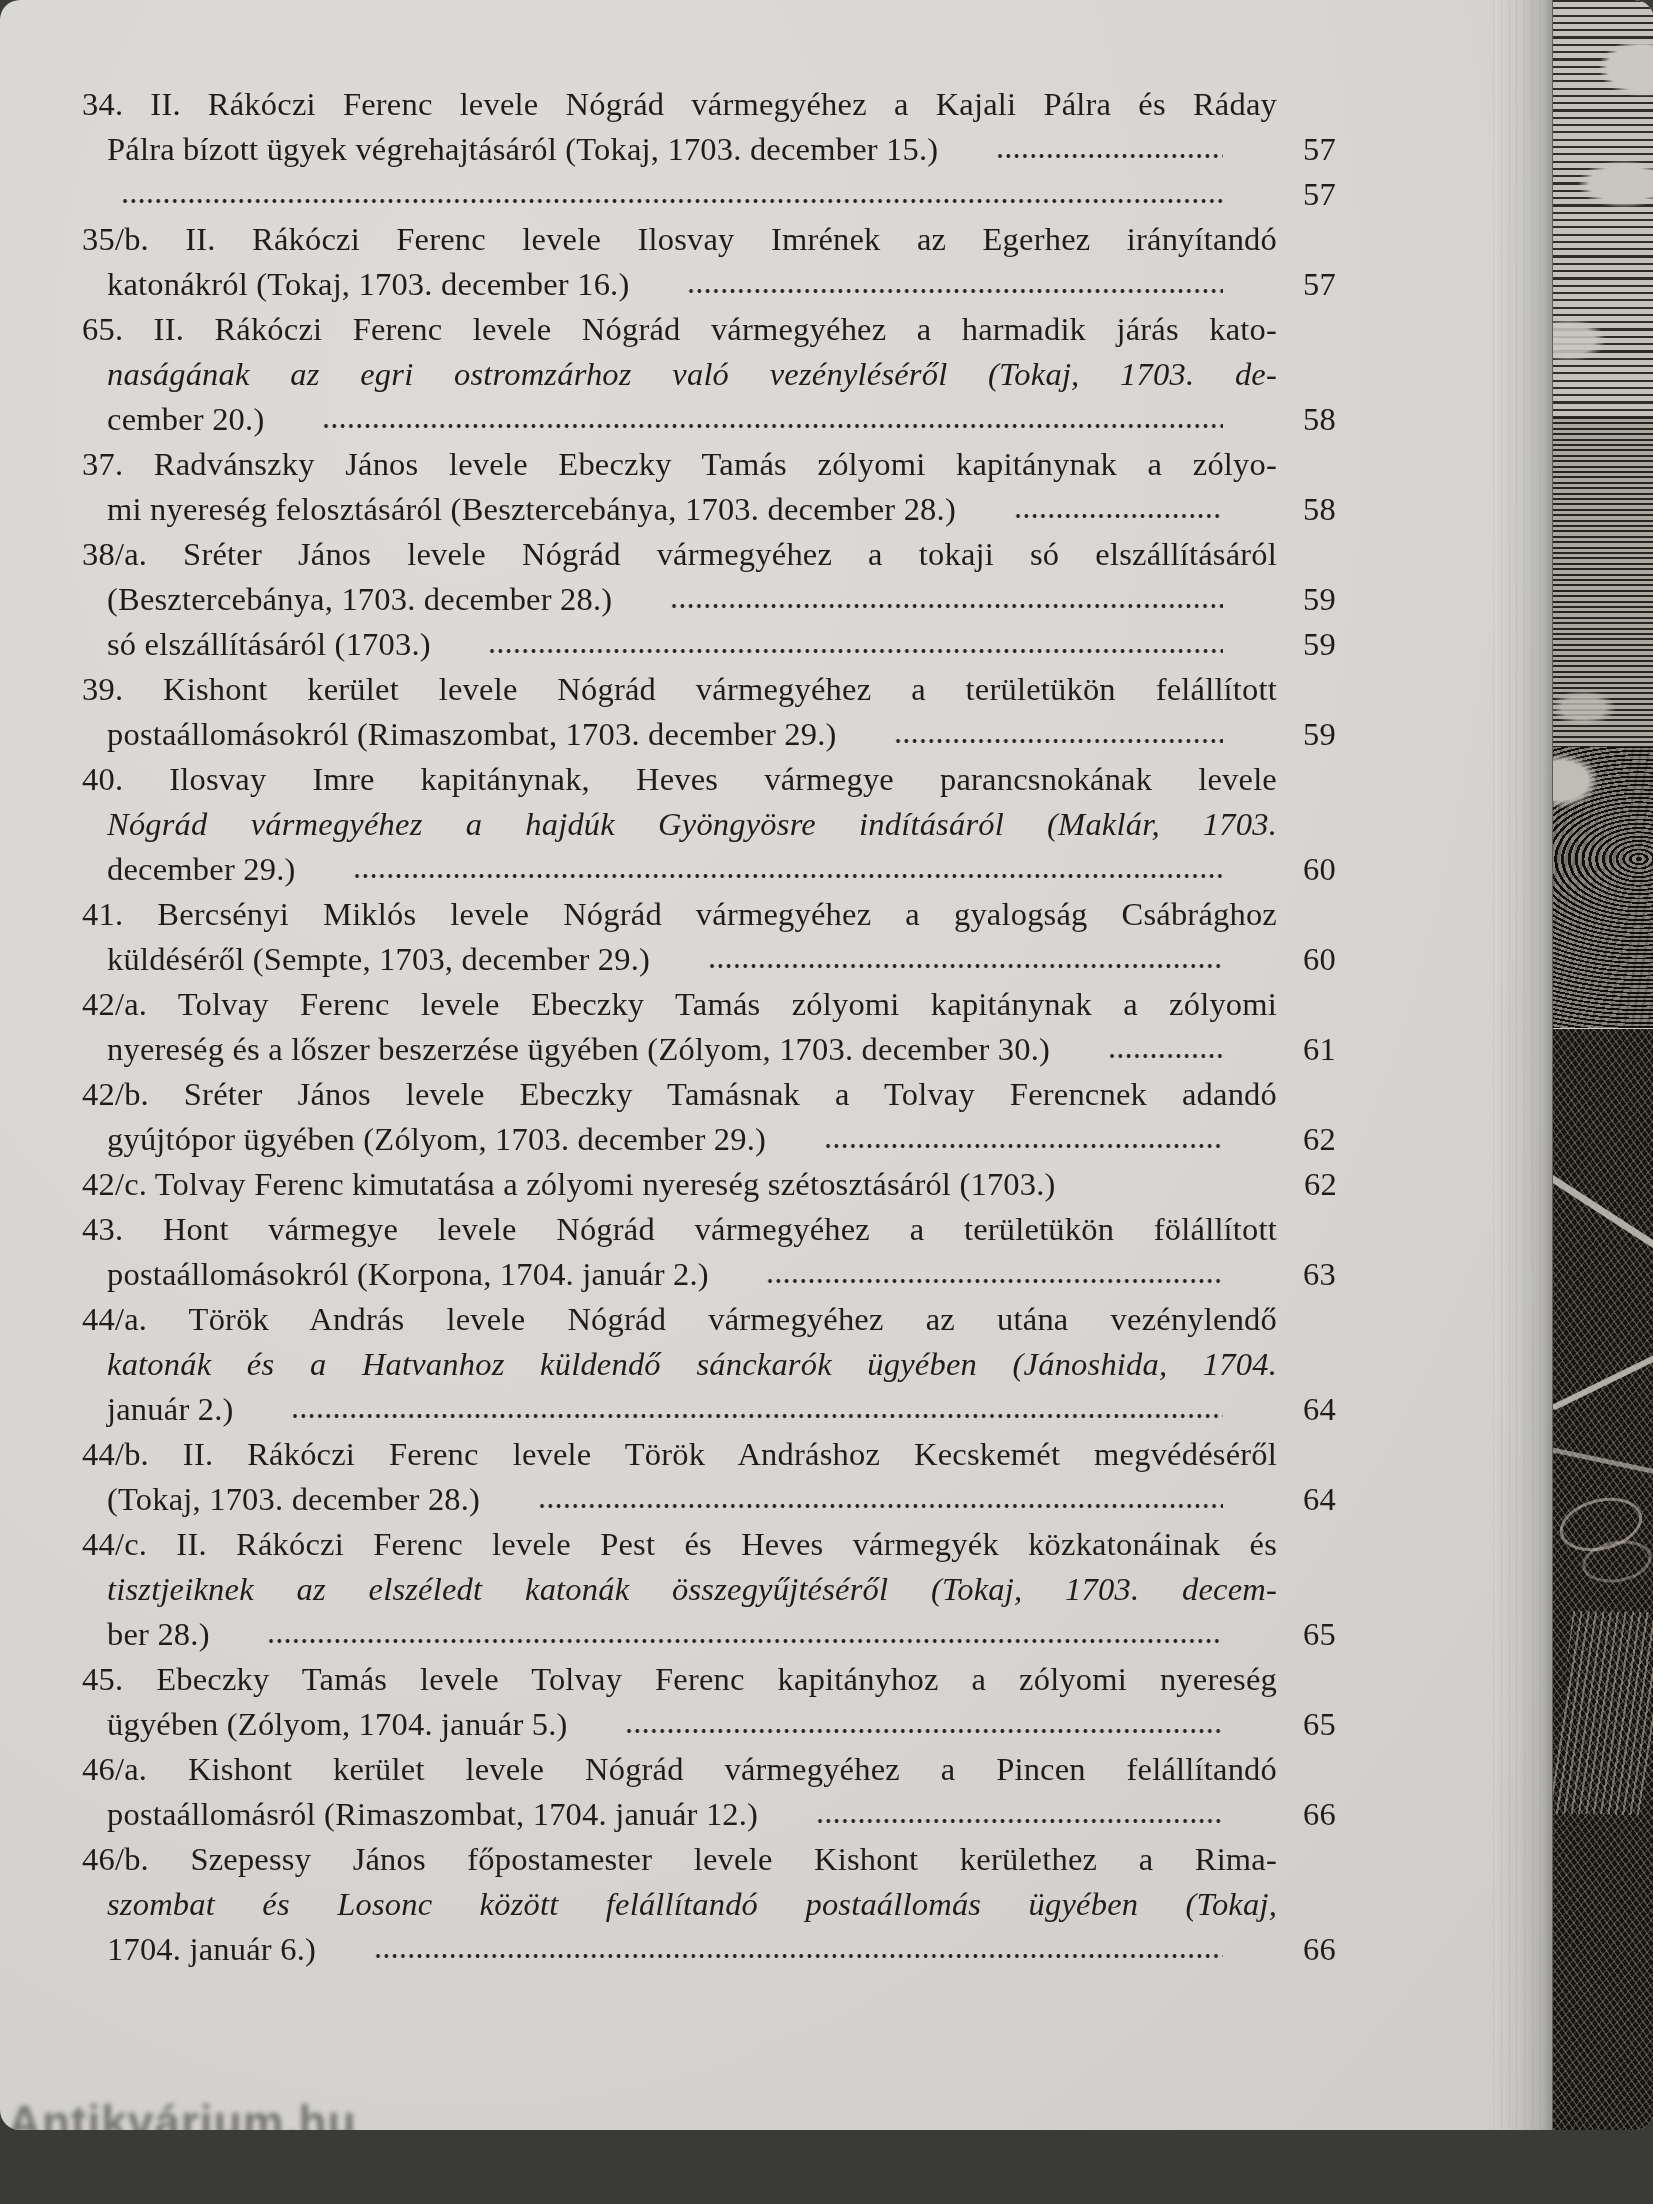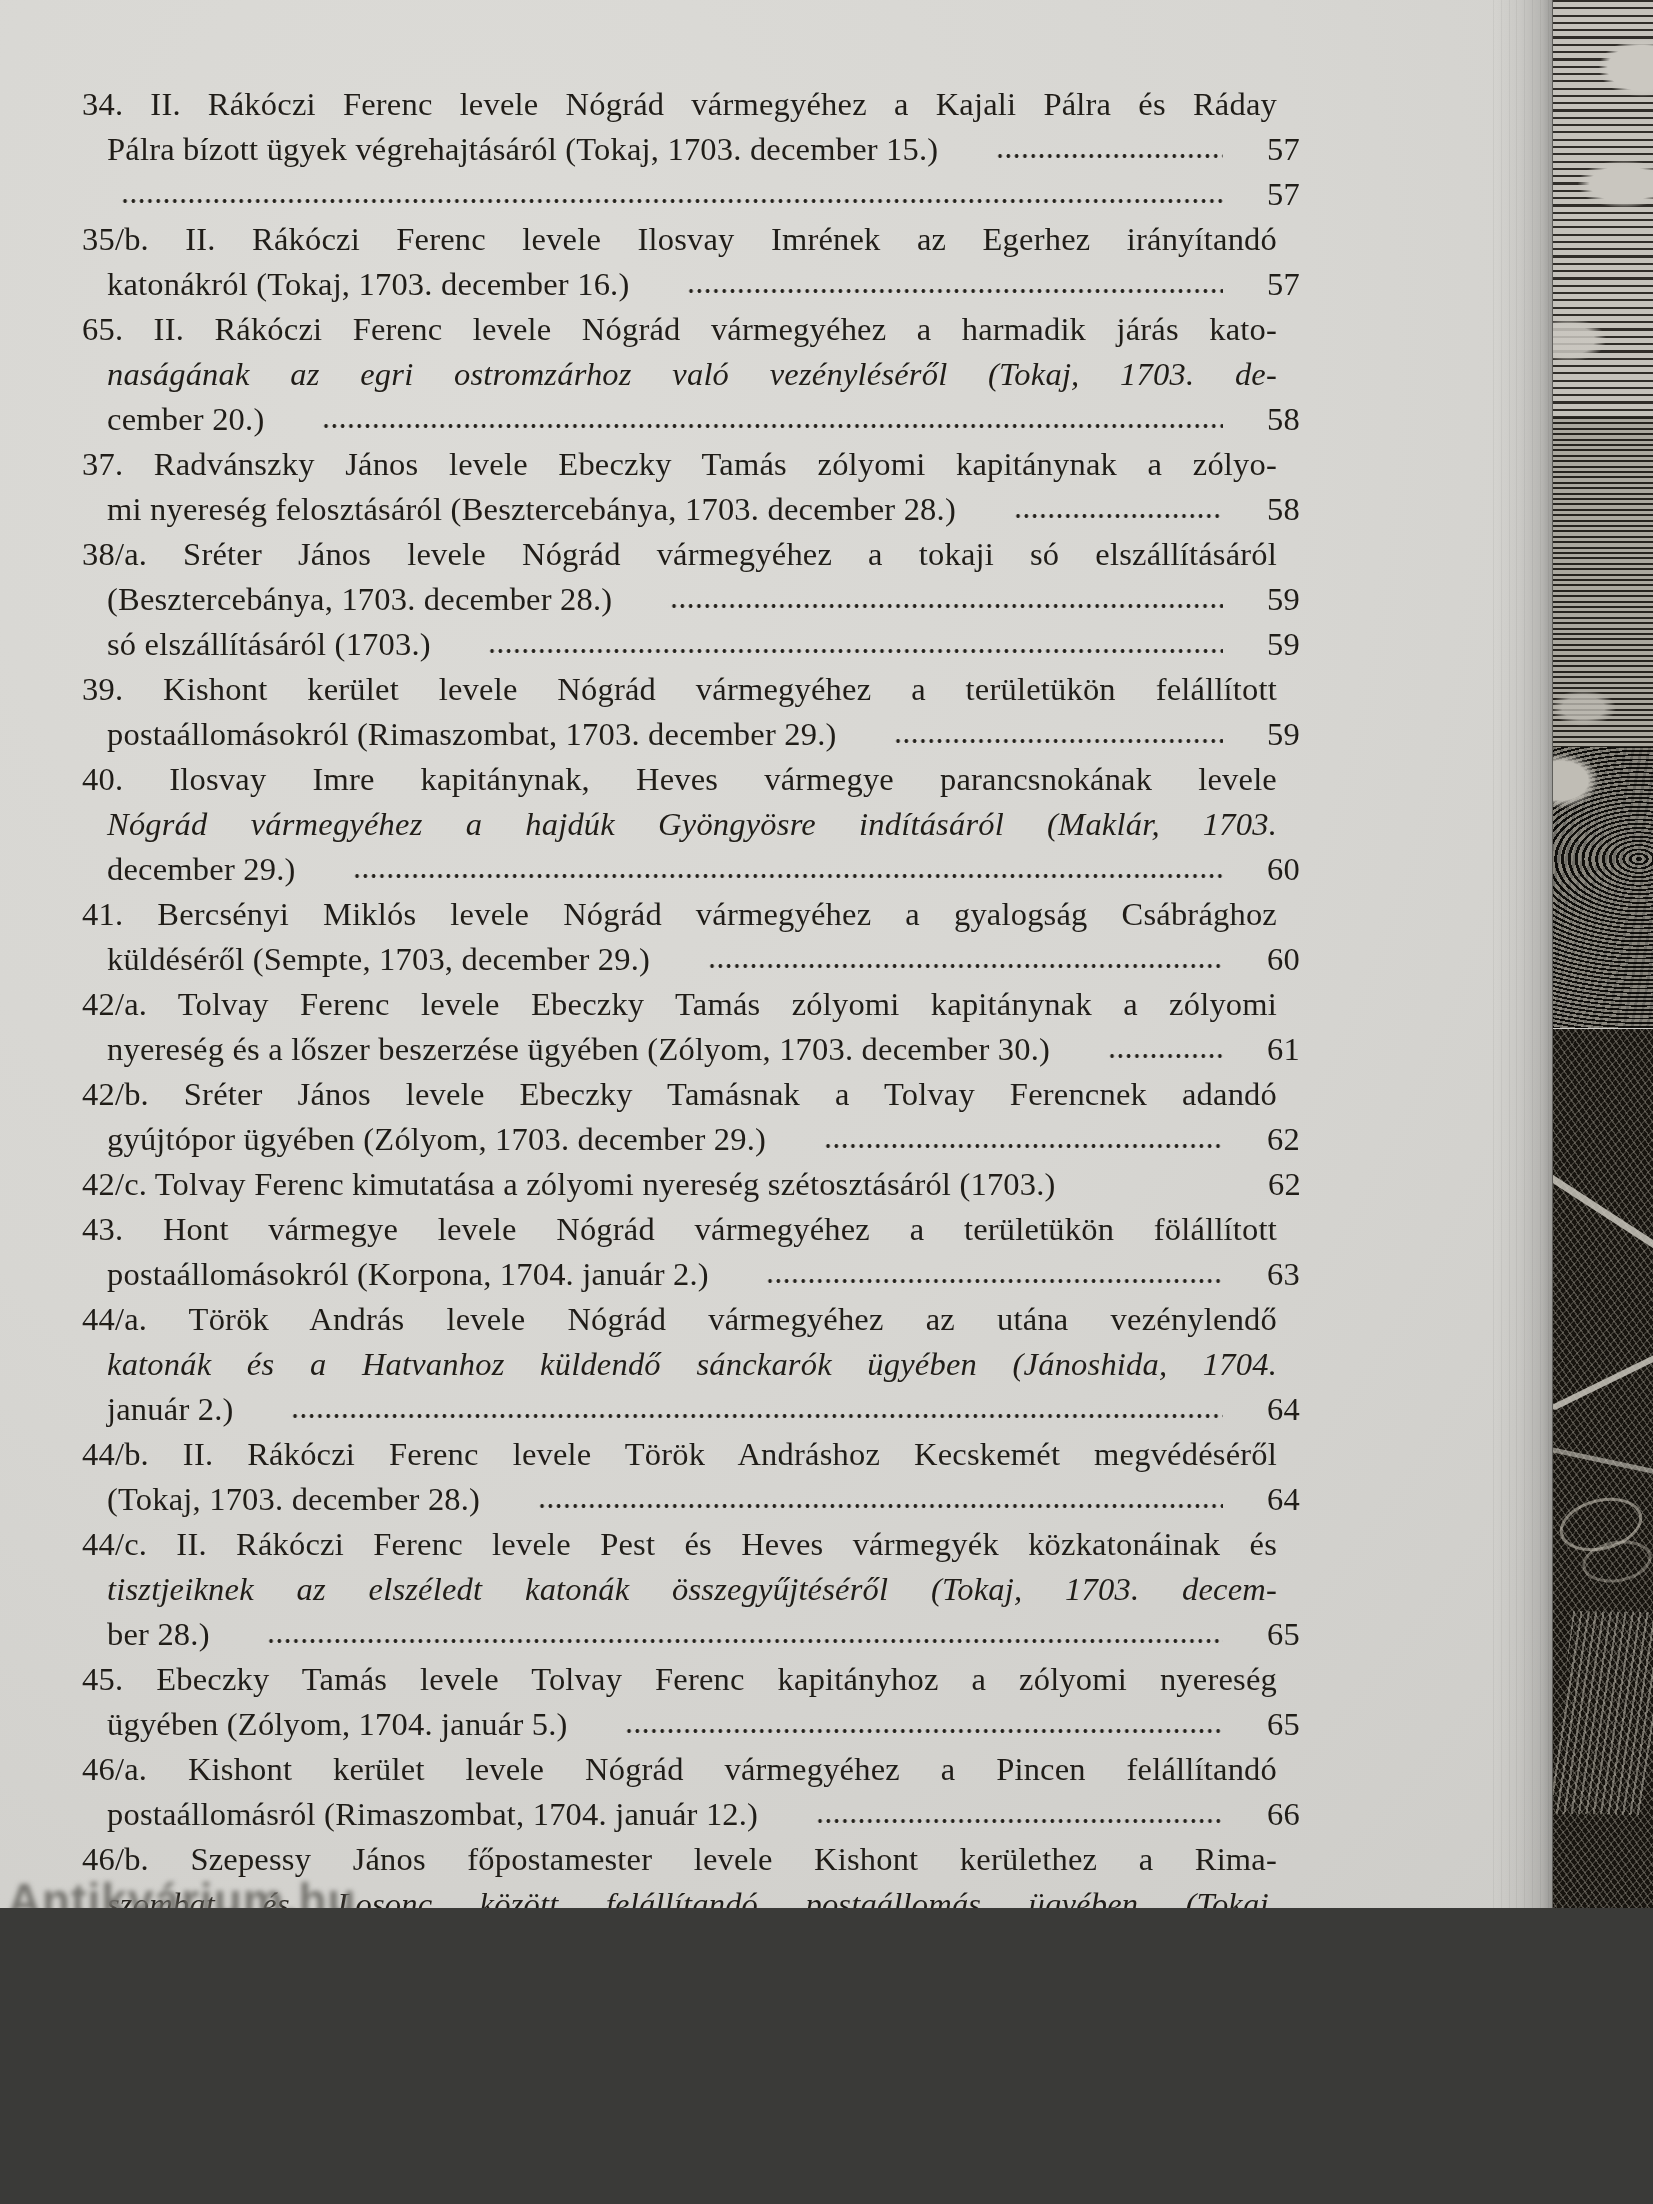--- a/index.html
+++ b/index.html
@@ -2,23 +2,24 @@
 <html><head>
 <meta charset="utf-8">
 <style>
   html,body{margin:0;padding:0;}
   body{
     width:1654px;height:2205px;overflow:hidden;
     font-family:"Liberation Serif", serif;
     background:#3a3a38;
   }
   .page{
-    position:relative;width:1654px;height:1908px;overflow:hidden;
+    position:relative;width:1654px;height:2130px;overflow:hidden;
     background:radial-gradient(ellipse at 28% 18%, #dcdbd7 0%, #d7d6d2 50%, #cdccc8 100%);
     color:#201d18;
+    border-radius:20px;
   }
   
   .toc{
     position:absolute;left:82px;top:82px;width:1291px;
     font-size:32.5px;line-height:45px;
     letter-spacing:0.2px;
   }
   .entry{margin:0;}
   .line{min-height:45px;}
   .jl{ 
@@ -31,21 +32,21 @@
   }
   .ll.cont{width:1265px;margin-left:25px;gap:44px;}
   .ll .txt{white-space:pre;flex:none;}
   .leader{
     flex:1;height:11.6px;margin-left:11.6px;min-width:0;
     background-image:radial-gradient(circle, #25221c 1.6px, rgba(0,0,0,0) 2.1px);
     background-size:8.3px 5.8px;background-repeat:repeat-x;
     background-position:left 1.9px bottom 1px;
   }
   .leader.nodots{background:none;}
-  .pg{flex:none;width:105px;text-align:left;}
+  .pg{flex:none;width:105px;text-align:center;}
   
   .watermark{
     position:absolute;left:7.8px;bottom:-19.4px;
     font-family:"Liberation Sans", sans-serif;font-weight:bold;
     font-size:46px;letter-spacing:1px;color:#75746f;
     filter:blur(2.5px);
   }
   
   .gutter{
     position:absolute;top:0;right:101px;width:60px;height:100%;

